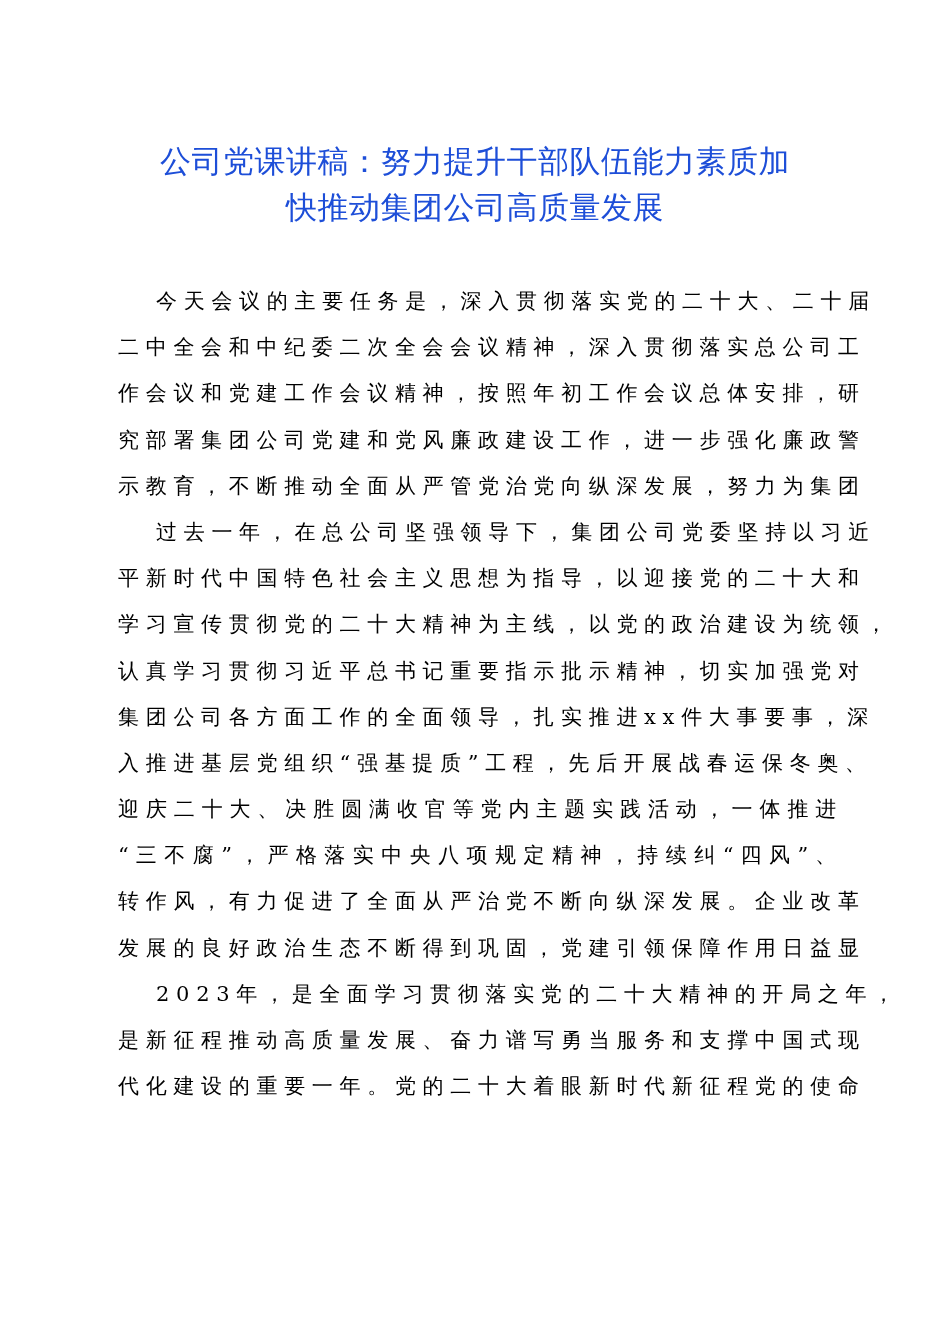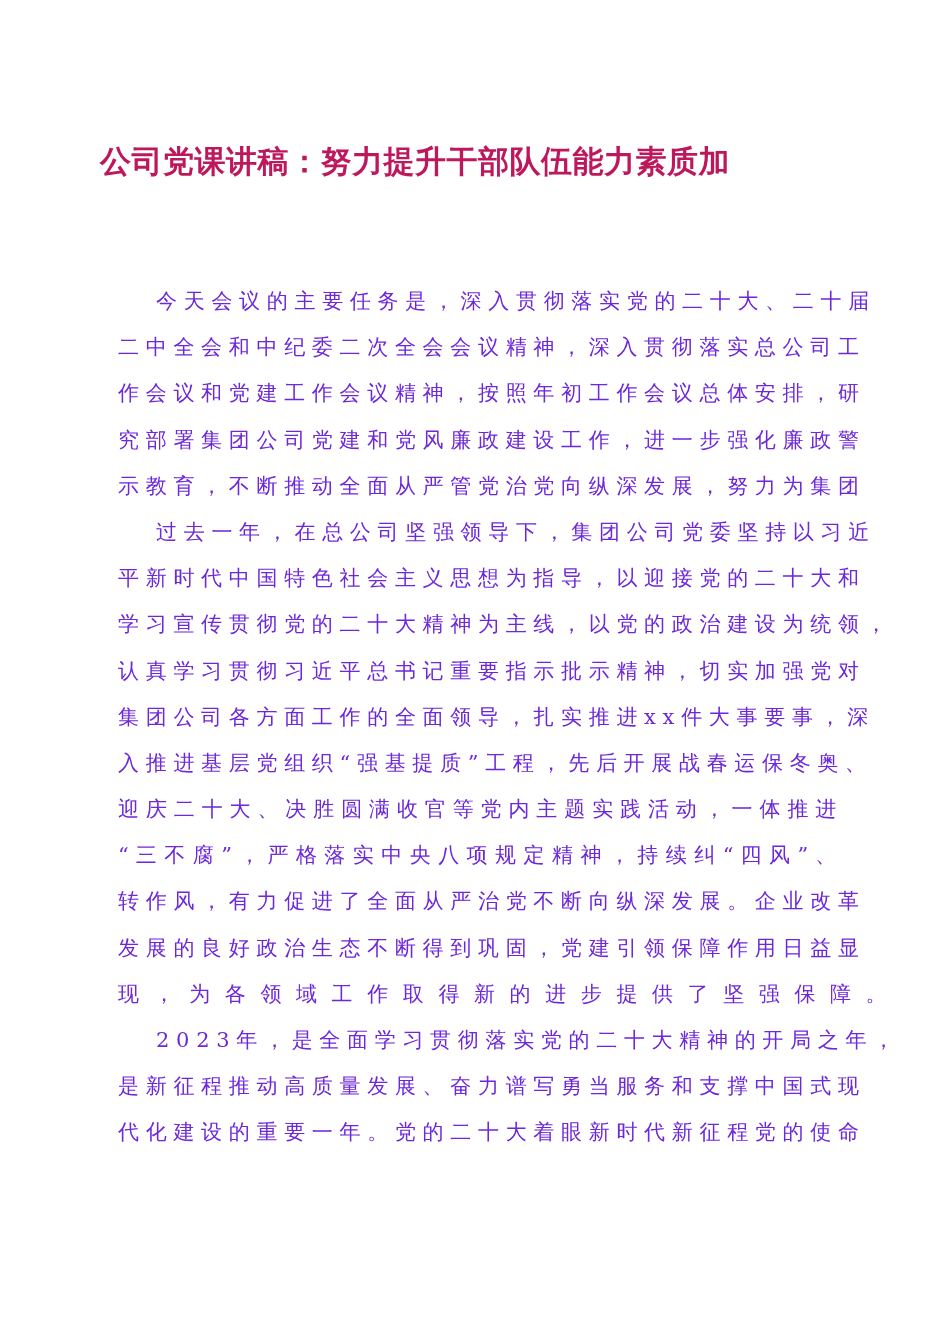--- a/index.html
+++ b/index.html
@@ -21,38 +21,39 @@
       top: 0;
       width: 950px;
       height: 1344px;
       background: #ffffff;
     }
     .title {
       position: absolute;
       left: 100px;
       top: 138px;
       width: 750px;
+      text-align: center;
       font-family: "DejaVu Sans", "Liberation Sans", sans-serif;
-      font-weight: bold;
+      font-weight: normal;
       font-size: 31px;
       line-height: 46px;
       letter-spacing: 0.5px;
-      color: #be185d;
+      color: #1d4ed8;
     }
     .title .tline {
       display: block;
       white-space: nowrap;
     }
     .body {
       position: absolute;
       left: 118px;
       top: 278px;
       width: 718px;
       font-size: 21px;
-      color: #6d28d9;
+      color: #000000;
     }
     .line {
       display: block;
       height: 46.2px;
       line-height: 46px;
       white-space: nowrap;
       text-align: justify;
       text-align-last: justify;
     }
     .line.last {
@@ -63,20 +64,21 @@
       padding-left: 38px;
     }
   </style>
 </head>
 <body>
 
 <div class="page">
 
   <h1 class="title" style="margin:0;">
     <span class="tline">公司党课讲稿：努力提升干部队伍能力素质加</span>
+    <span class="tline">快推动集团公司高质量发展</span>
   </h1>
 
   <div class="body">
 
     <div>
       <span class="line indent"><span>今</span> <span>天</span> <span>会</span> <span>议</span> <span>的</span> <span>主</span> <span>要</span> <span>任</span> <span>务</span> <span>是</span> <span>，</span> <span>深</span> <span>入</span> <span>贯</span> <span>彻</span> <span>落</span> <span>实</span> <span>党</span> <span>的</span> <span>二</span> <span>十</span> <span>大</span> <span>、</span> <span>二</span> <span>十</span> <span>届</span></span>
       <span class="line"><span>二</span> <span>中</span> <span>全</span> <span>会</span> <span>和</span> <span>中</span> <span>纪</span> <span>委</span> <span>二</span> <span>次</span> <span>全</span> <span>会</span> <span>会</span> <span>议</span> <span>精</span> <span>神</span> <span>，</span> <span>深</span> <span>入</span> <span>贯</span> <span>彻</span> <span>落</span> <span>实</span> <span>总</span> <span>公</span> <span>司</span> <span>工</span></span>
       <span class="line"><span>作</span> <span>会</span> <span>议</span> <span>和</span> <span>党</span> <span>建</span> <span>工</span> <span>作</span> <span>会</span> <span>议</span> <span>精</span> <span>神</span> <span>，</span> <span>按</span> <span>照</span> <span>年</span> <span>初</span> <span>工</span> <span>作</span> <span>会</span> <span>议</span> <span>总</span> <span>体</span> <span>安</span> <span>排</span> <span>，</span> <span>研</span></span>
       <span class="line"><span>究</span> <span>部</span> <span>署</span> <span>集</span> <span>团</span> <span>公</span> <span>司</span> <span>党</span> <span>建</span> <span>和</span> <span>党</span> <span>风</span> <span>廉</span> <span>政</span> <span>建</span> <span>设</span> <span>工</span> <span>作</span> <span>，</span> <span>进</span> <span>一</span> <span>步</span> <span>强</span> <span>化</span> <span>廉</span> <span>政</span> <span>警</span></span>
       <span class="line"><span>示</span> <span>教</span> <span>育</span> <span>，</span> <span>不</span> <span>断</span> <span>推</span> <span>动</span> <span>全</span> <span>面</span> <span>从</span> <span>严</span> <span>管</span> <span>党</span> <span>治</span> <span>党</span> <span>向</span> <span>纵</span> <span>深</span> <span>发</span> <span>展</span> <span>，</span> <span>努</span> <span>力</span> <span>为</span> <span>集</span> <span>团</span></span>
@@ -86,21 +88,20 @@
       <span class="line indent"><span>过</span> <span>去</span> <span>一</span> <span>年</span> <span>，</span> <span>在</span> <span>总</span> <span>公</span> <span>司</span> <span>坚</span> <span>强</span> <span>领</span> <span>导</span> <span>下</span> <span>，</span> <span>集</span> <span>团</span> <span>公</span> <span>司</span> <span>党</span> <span>委</span> <span>坚</span> <span>持</span> <span>以</span> <span>习</span> <span>近</span></span>
       <span class="line"><span>平</span> <span>新</span> <span>时</span> <span>代</span> <span>中</span> <span>国</span> <span>特</span> <span>色</span> <span>社</span> <span>会</span> <span>主</span> <span>义</span> <span>思</span> <span>想</span> <span>为</span> <span>指</span> <span>导</span> <span>，</span> <span>以</span> <span>迎</span> <span>接</span> <span>党</span> <span>的</span> <span>二</span> <span>十</span> <span>大</span> <span>和</span></span>
       <span class="line"><span>学</span> <span>习</span> <span>宣</span> <span>传</span> <span>贯</span> <span>彻</span> <span>党</span> <span>的</span> <span>二</span> <span>十</span> <span>大</span> <span>精</span> <span>神</span> <span>为</span> <span>主</span> <span>线</span> <span>，</span> <span>以</span> <span>党</span> <span>的</span> <span>政</span> <span>治</span> <span>建</span> <span>设</span> <span>为</span> <span>统</span> <span>领</span> <span>，</span></span>
       <span class="line"><span>认</span> <span>真</span> <span>学</span> <span>习</span> <span>贯</span> <span>彻</span> <span>习</span> <span>近</span> <span>平</span> <span>总</span> <span>书</span> <span>记</span> <span>重</span> <span>要</span> <span>指</span> <span>示</span> <span>批</span> <span>示</span> <span>精</span> <span>神</span> <span>，</span> <span>切</span> <span>实</span> <span>加</span> <span>强</span> <span>党</span> <span>对</span></span>
       <span class="line"><span>集</span> <span>团</span> <span>公</span> <span>司</span> <span>各</span> <span>方</span> <span>面</span> <span>工</span> <span>作</span> <span>的</span> <span>全</span> <span>面</span> <span>领</span> <span>导</span> <span>，</span> <span>扎</span> <span>实</span> <span>推</span> <span>进</span> <span>x</span> <span>x</span> <span>件</span> <span>大</span> <span>事</span> <span>要</span> <span>事</span> <span>，</span> <span>深</span></span>
       <span class="line"><span>入</span> <span>推</span> <span>进</span> <span>基</span> <span>层</span> <span>党</span> <span>组</span> <span>织</span> <span>“</span> <span>强</span> <span>基</span> <span>提</span> <span>质</span> <span>”</span> <span>工</span> <span>程</span> <span>，</span> <span>先</span> <span>后</span> <span>开</span> <span>展</span> <span>战</span> <span>春</span> <span>运</span> <span>保</span> <span>冬</span> <span>奥</span> <span>、</span></span>
       <span class="line"><span>迎</span> <span>庆</span> <span>二</span> <span>十</span> <span>大</span> <span>、</span> <span>决</span> <span>胜</span> <span>圆</span> <span>满</span> <span>收</span> <span>官</span> <span>等</span> <span>党</span> <span>内</span> <span>主</span> <span>题</span> <span>实</span> <span>践</span> <span>活</span> <span>动</span> <span>，</span> <span>一</span> <span>体</span> <span>推</span> <span>进</span></span>
       <span class="line"><span>“</span> <span>三</span> <span>不</span> <span>腐</span> <span>”</span> <span>，</span> <span>严</span> <span>格</span> <span>落</span> <span>实</span> <span>中</span> <span>央</span> <span>八</span> <span>项</span> <span>规</span> <span>定</span> <span>精</span> <span>神</span> <span>，</span> <span>持</span> <span>续</span> <span>纠</span> <span>“</span> <span>四</span> <span>风</span> <span>”</span> <span>、</span></span>
       <span class="line"><span>转</span> <span>作</span> <span>风</span> <span>，</span> <span>有</span> <span>力</span> <span>促</span> <span>进</span> <span>了</span> <span>全</span> <span>面</span> <span>从</span> <span>严</span> <span>治</span> <span>党</span> <span>不</span> <span>断</span> <span>向</span> <span>纵</span> <span>深</span> <span>发</span> <span>展</span> <span>。</span> <span>企</span> <span>业</span> <span>改</span> <span>革</span></span>
       <span class="line"><span>发</span> <span>展</span> <span>的</span> <span>良</span> <span>好</span> <span>政</span> <span>治</span> <span>生</span> <span>态</span> <span>不</span> <span>断</span> <span>得</span> <span>到</span> <span>巩</span> <span>固</span> <span>，</span> <span>党</span> <span>建</span> <span>引</span> <span>领</span> <span>保</span> <span>障</span> <span>作</span> <span>用</span> <span>日</span> <span>益</span> <span>显</span></span>
-      <span class="line last">现，为各领域工作取得新的进步提供了坚强保障。</span>
     </div>
 
     <div>
       <span class="line indent"><span>2</span> <span>0</span> <span>2</span> <span>3</span> <span>年</span> <span>，</span> <span>是</span> <span>全</span> <span>面</span> <span>学</span> <span>习</span> <span>贯</span> <span>彻</span> <span>落</span> <span>实</span> <span>党</span> <span>的</span> <span>二</span> <span>十</span> <span>大</span> <span>精</span> <span>神</span> <span>的</span> <span>开</span> <span>局</span> <span>之</span> <span>年</span> <span>，</span></span>
       <span class="line"><span>是</span> <span>新</span> <span>征</span> <span>程</span> <span>推</span> <span>动</span> <span>高</span> <span>质</span> <span>量</span> <span>发</span> <span>展</span> <span>、</span> <span>奋</span> <span>力</span> <span>谱</span> <span>写</span> <span>勇</span> <span>当</span> <span>服</span> <span>务</span> <span>和</span> <span>支</span> <span>撑</span> <span>中</span> <span>国</span> <span>式</span> <span>现</span></span>
       <span class="line"><span>代</span> <span>化</span> <span>建</span> <span>设</span> <span>的</span> <span>重</span> <span>要</span> <span>一</span> <span>年</span> <span>。</span> <span>党</span> <span>的</span> <span>二</span> <span>十</span> <span>大</span> <span>着</span> <span>眼</span> <span>新</span> <span>时</span> <span>代</span> <span>新</span> <span>征</span> <span>程</span> <span>党</span> <span>的</span> <span>使</span> <span>命</span></span>
     </div>
 
   </div>
 </div>

